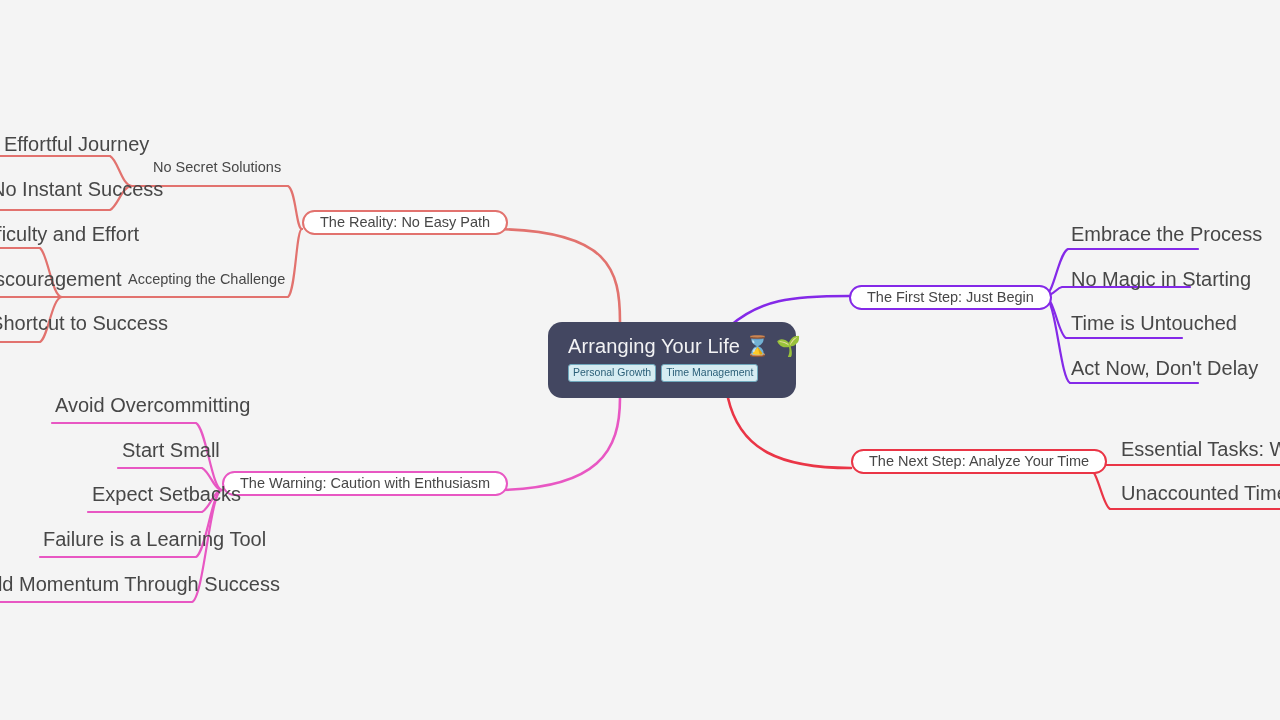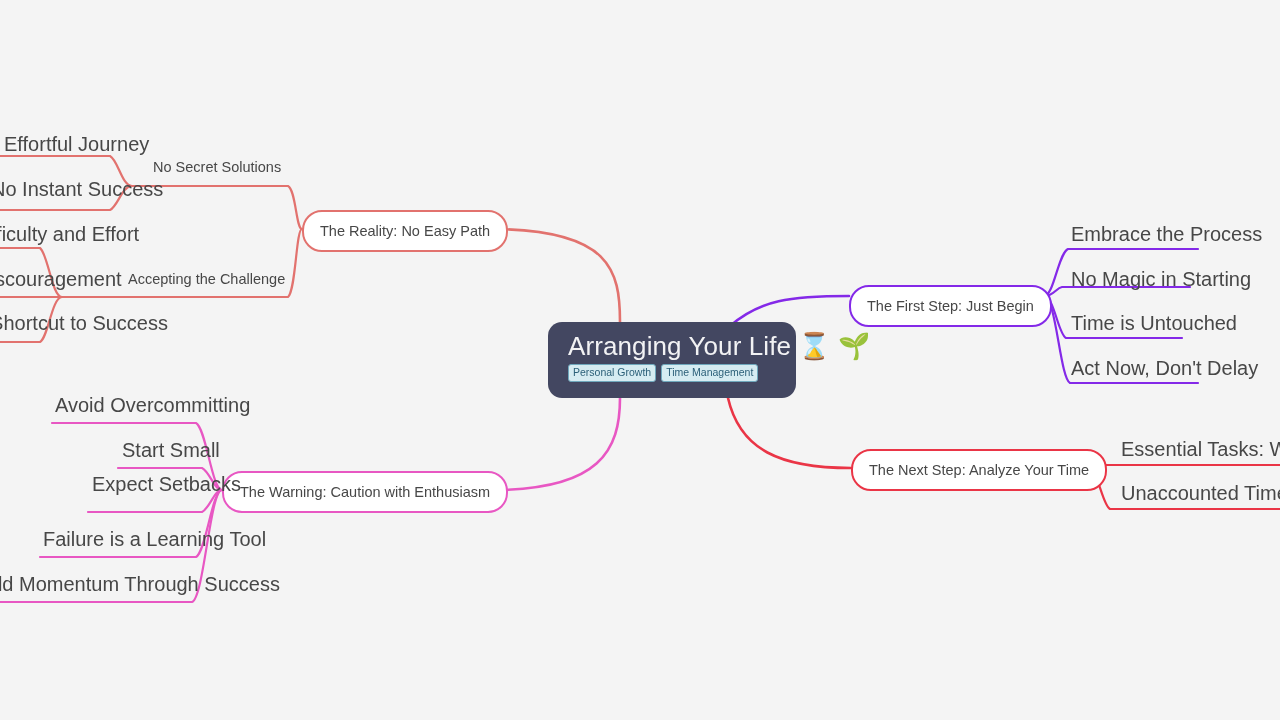--- a/index.html
+++ b/index.html
@@ -36,21 +36,21 @@
     top: 322px;
     width: 248px;
     height: 76px;
     background: #434761;
     border-radius: 14px;
     box-sizing: border-box;
     padding: 12px 20px 0 20px;
   }
   .root-title {
     color: #f2f2f4;
-    font-size: 26px;
+    font-size: 20px;
     line-height: 24px;
     white-space: nowrap;
     letter-spacing: 0.1px;
   }
   .root-tags {
     margin-top: 6px;
     display: flex;
     gap: 5px;
   }
   .tag {
@@ -68,21 +68,21 @@
   .branch-node {
     position: absolute;
     background: #ffffff;
     border-radius: 20px;
     box-sizing: border-box;
     border: 2px solid #999;
     display: flex;
     align-items: center;
     justify-content: center;
     padding: 0 16px;
-    height: 42px;
+    height: 25px;
     white-space: nowrap;
   }
   .branch-label {
     font-size: 14.5px;
     color: #474747;
     line-height: 17px;
   }
 
   
   .leaf {
@@ -169,21 +169,21 @@
   <div class="sub-label" style="left:128px; top:271px;">Accepting the Challenge</div>
 
   <div class="leaf" style="left:4px; top:136px;">Effortful Journey</div>
   <div class="leaf" style="left:-9px; top:181px;">No Instant Success</div>
   <div class="leaf" style="left:-28px; top:226px;">Difficulty and Effort</div>
   <div class="leaf" style="left:-24px; top:271px;">Discouragement</div>
   <div class="leaf" style="left:-41px; top:315px;">No Shortcut to Success</div>
 
   <div class="leaf" style="left:55px; top:397px;">Avoid Overcommitting</div>
   <div class="leaf" style="left:122px; top:442px;">Start Small</div>
-  <div class="leaf" style="left:92px; top:476px;">Expect Setbacks</div>
+  <div class="leaf" style="left:92px; top:486px;">Expect Setbacks</div>
   <div class="leaf" style="left:43px; top:531px;">Failure is a Learning Tool</div>
   <div class="leaf" style="left:-31px; top:576px;">Build Momentum Through Success</div>
 
   <div class="leaf" style="left:1071px; top:226px;">Embrace the Process</div>
   <div class="leaf" style="left:1071px; top:271px;">No Magic in Starting</div>
   <div class="leaf" style="left:1071px; top:315px;">Time is Untouched</div>
   <div class="leaf" style="left:1071px; top:360px;">Act Now, Don't Delay</div>
 
   <div class="leaf" style="left:1121px; top:441px;">Essential Tasks: Work, Sleep</div>
   <div class="leaf" style="left:1121px; top:485px;">Unaccounted Time: Explore</div>

